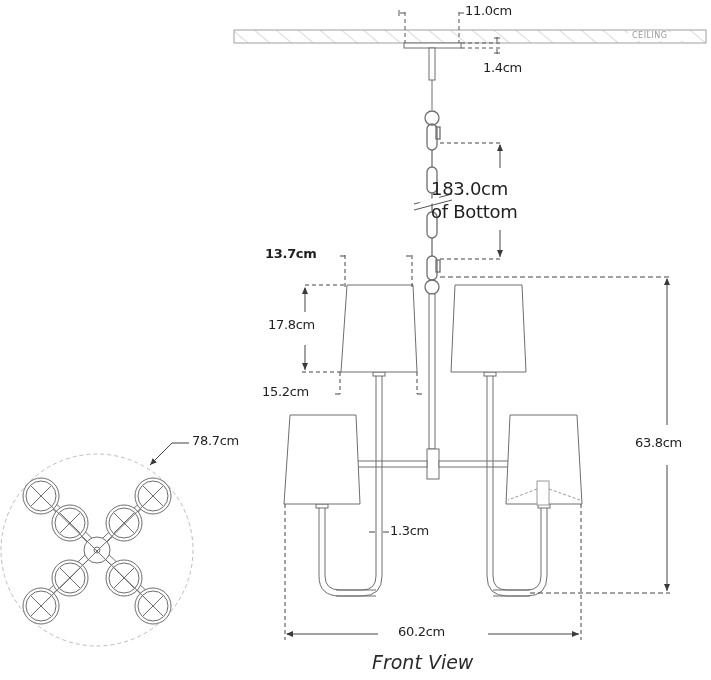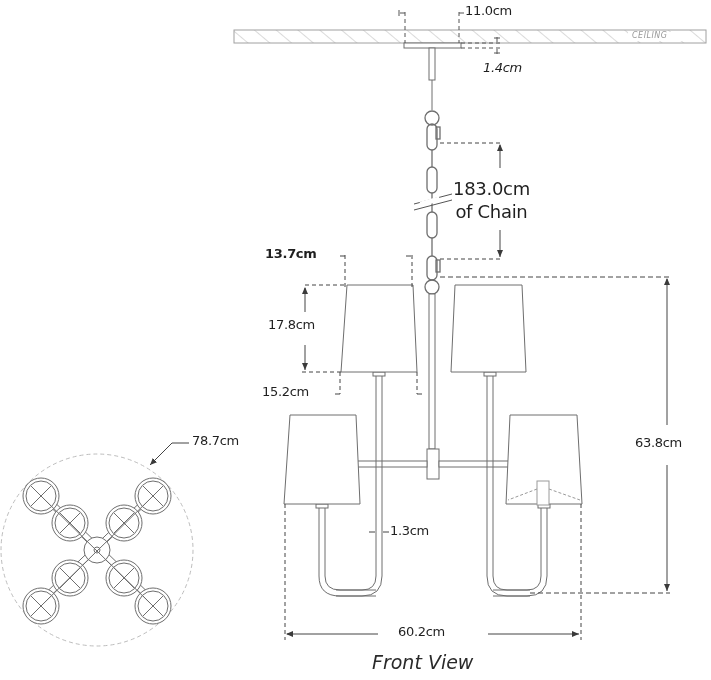--- a/index.html
+++ b/index.html
@@ -8,21 +8,21 @@
   svg { position: absolute; left: 0; top: 0; }
   .lbl {
     position: absolute;
     font-family: "DejaVu Sans", sans-serif;
     color: #1f1f1f;
     white-space: nowrap;
     line-height: 1;
   }
   .dim { font-size: 13px; letter-spacing: -0.3px; }
   .view { font-size: 19px; letter-spacing: 0px; color: #2a2a2a; }
-  .ceil { font-size: 8px; color: #9a9a9a; letter-spacing: 0.5px; font-style: italic; }
+  .ceil { font-size: 8px; color: #9a9a9a; letter-spacing: 0.5px; }
   .chain-lbl { font-size: 18px; line-height: 23px; }
 </style>
 </head>
 <body>
 
 <div id="stage">
 
   <svg width="711" height="680" viewBox="0 0 711 680">
     <defs>
       <pattern id="hatch" width="14" height="14" patternUnits="userSpaceOnUse" patternTransform="rotate(-50)">
@@ -241,25 +241,25 @@
       <g stroke="#6e6e6e" stroke-width="1" fill="none">
         <line x1="41" y1="496" x2="153" y2="606"></line>
         <line x1="153" y1="496" x2="41" y2="606"></line>
       </g>
     </g>
   </svg>
 
   <div class="lbl ceil" style="left:632px; top:32px;">CEILING</div>
 
   <div class="lbl dim" style="left:465px; top:4px;">11.0cm</div>
-  <div class="lbl dim" style="left:483px; top:61px;font-style:italic;">1.4cm</div>
-
-  <div class="lbl dim chain-lbl" style="left:453px; top:177px;text-align:center;">
+  <div class="lbl dim" style="left:483px; top:61px;">1.4cm</div>
+
+  <div class="lbl dim chain-lbl" style="left:431px; top:177px;">
     <div>183.0cm</div>
-    <div>of Chain</div>
+    <div>of Bottom</div>
   </div>
 
   <div class="lbl dim" style="left:265px; top:247px;font-weight:bold;">13.7cm</div>
   <div class="lbl dim" style="left:268px; top:318px;">17.8cm</div>
   <div class="lbl dim" style="left:262px; top:385px;">15.2cm</div>
 
   <div class="lbl dim" style="left:390px; top:524px;">1.3cm</div>
 
   <div class="lbl dim" style="left:635px; top:436px;">63.8cm</div>
   <div class="lbl dim" style="left:398px; top:625px;">60.2cm</div>

